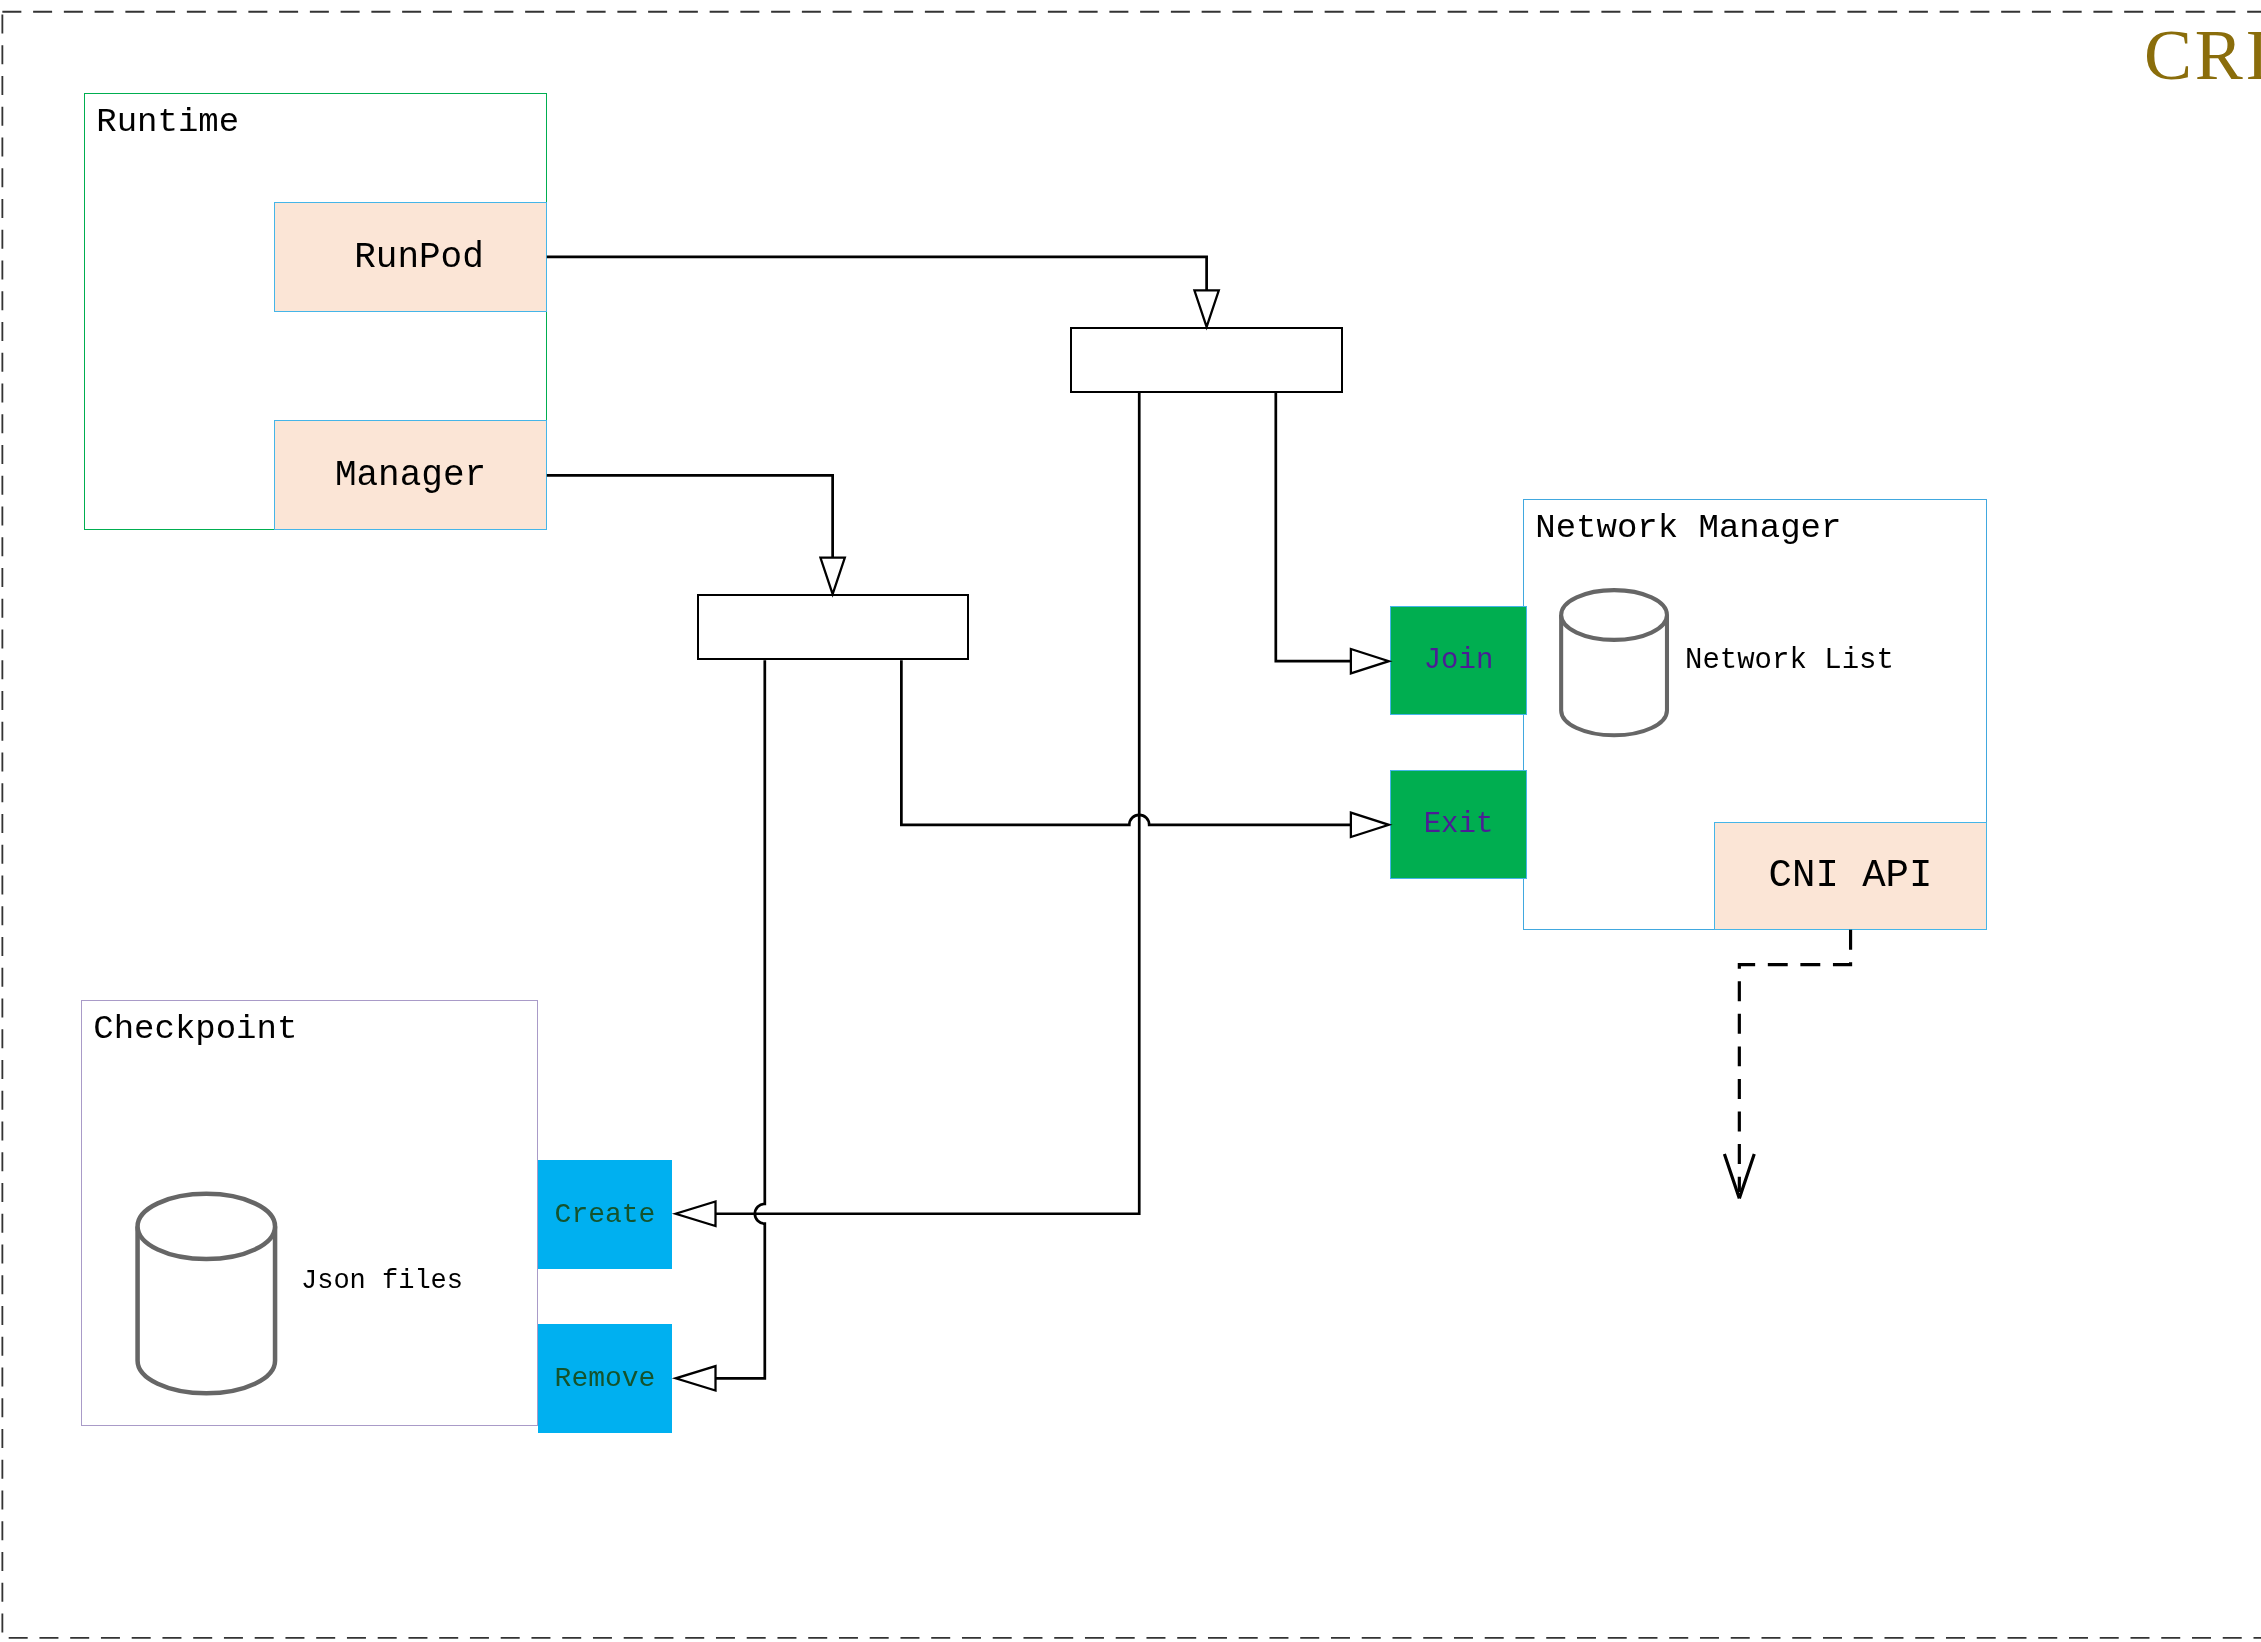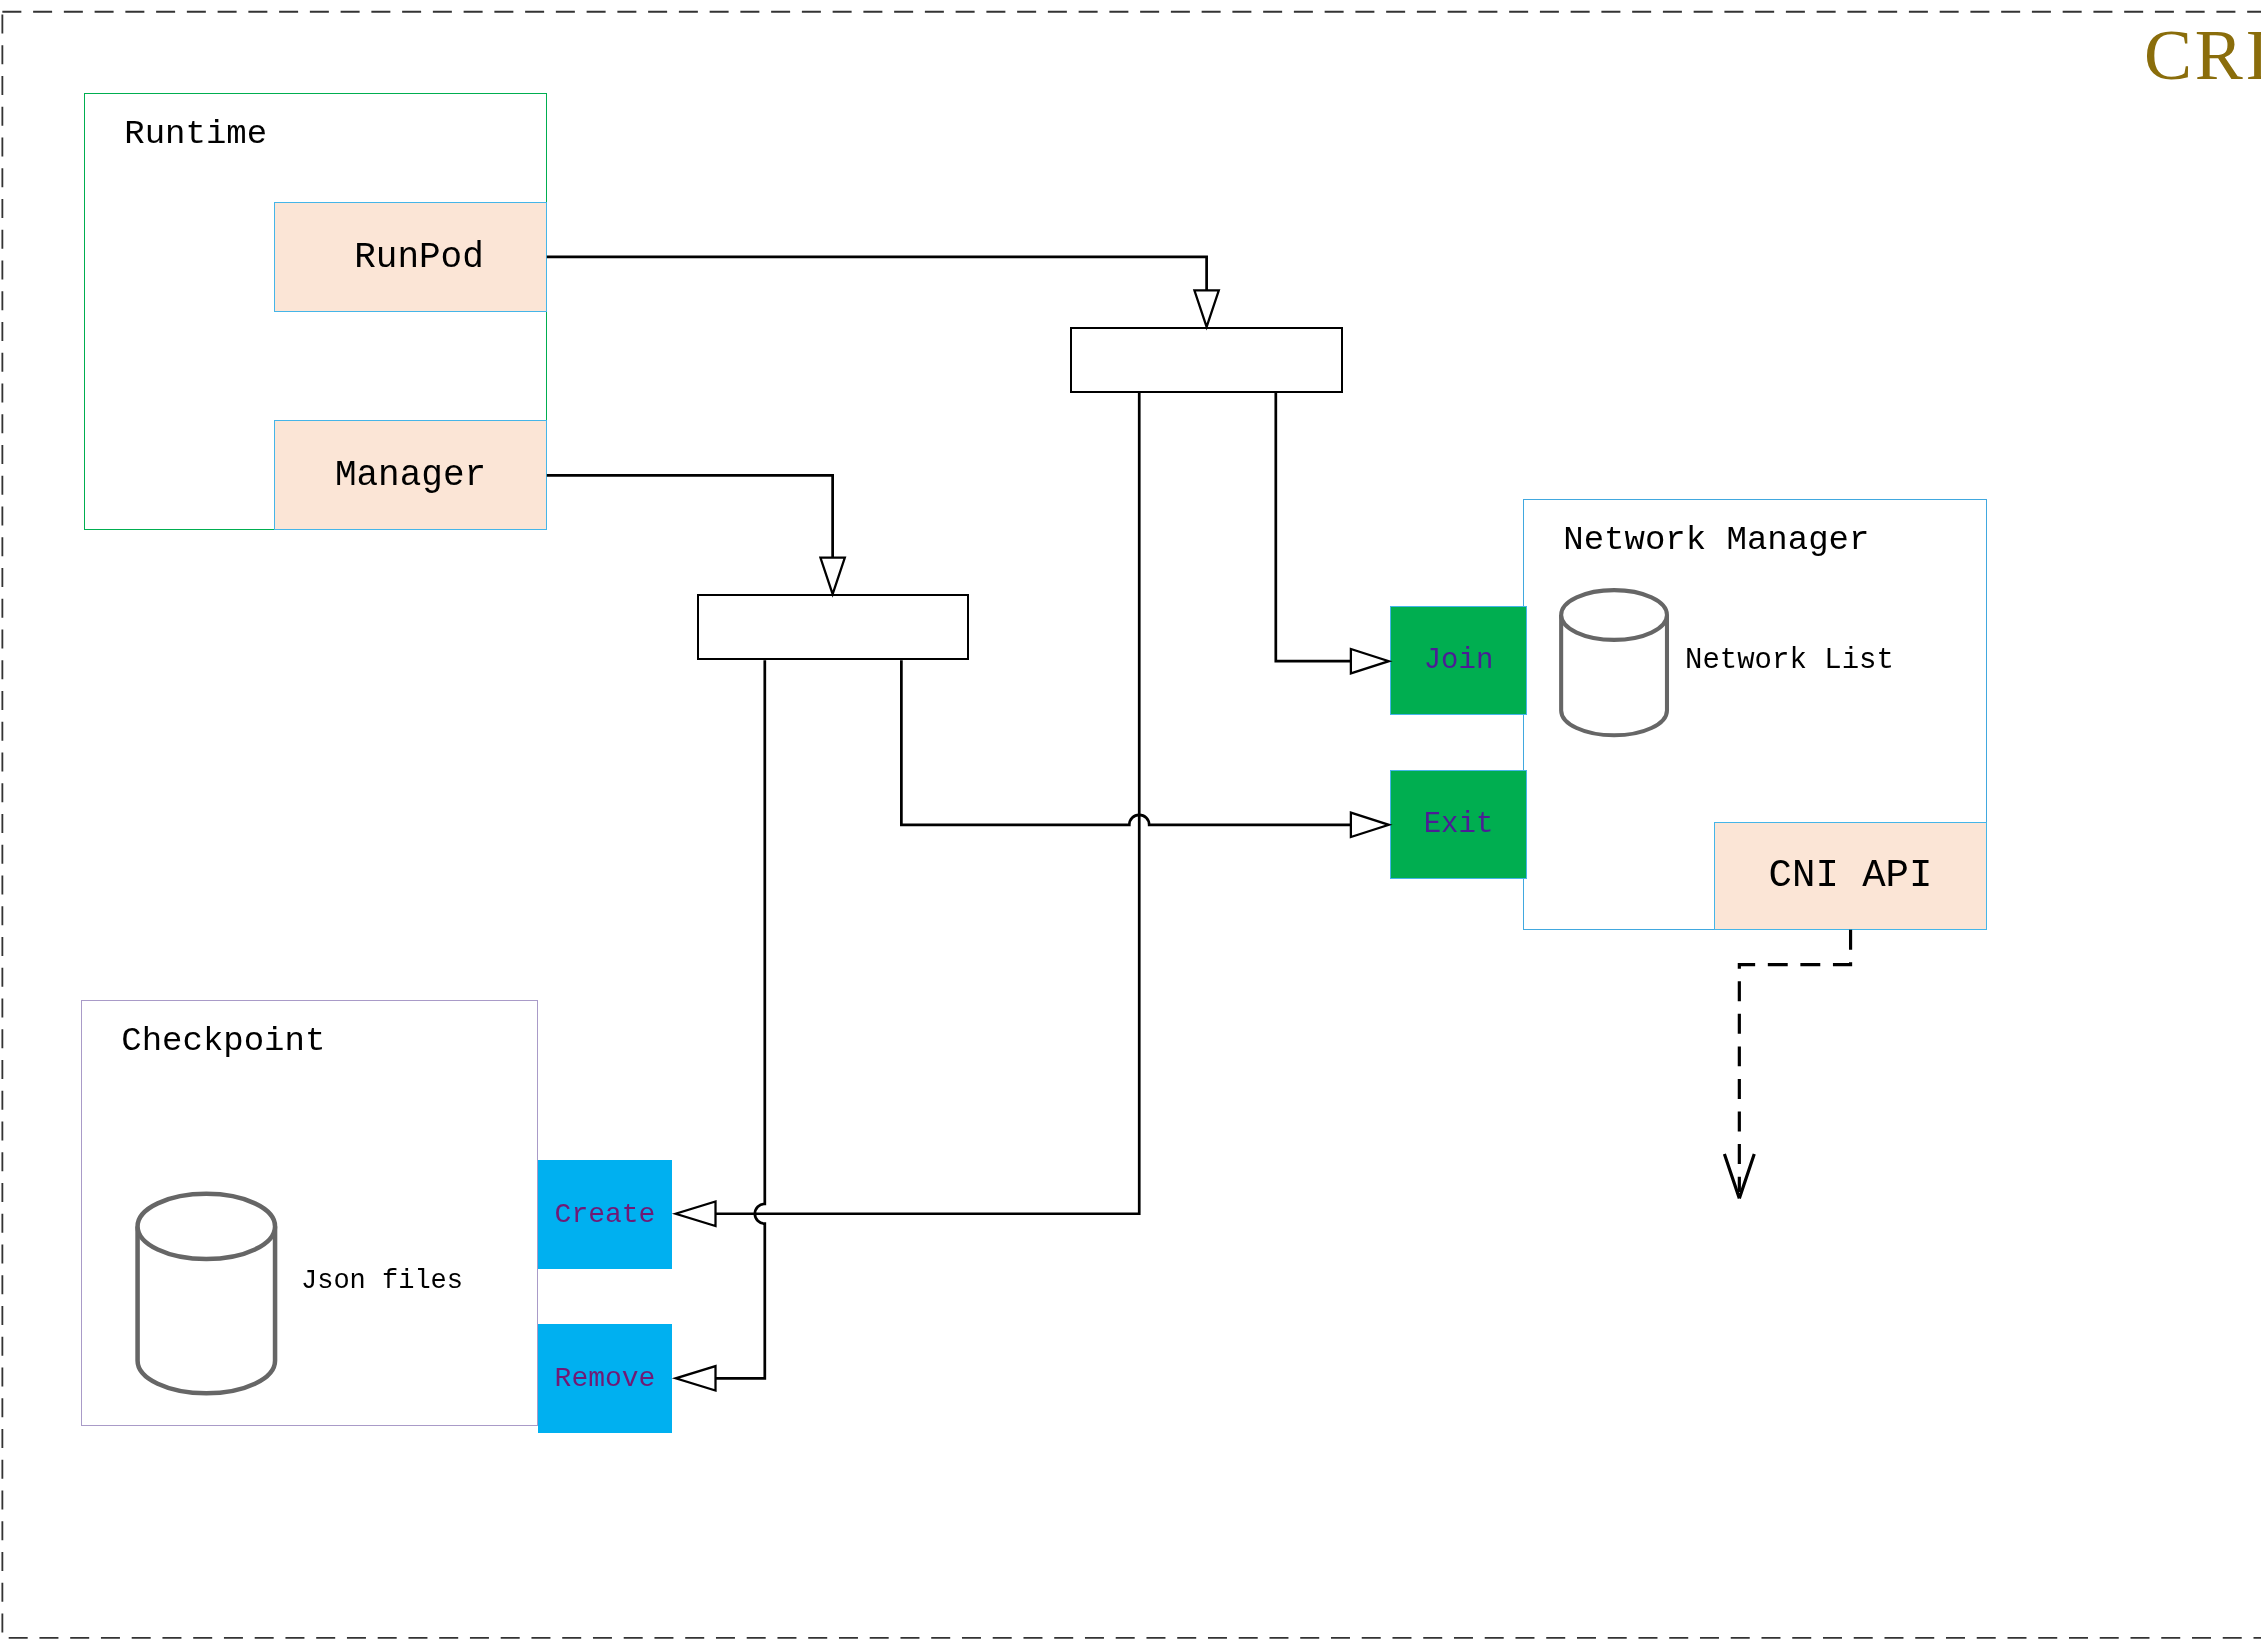--- a/index.html
+++ b/index.html
@@ -21,22 +21,22 @@
   }
   .nm-box{
     left:1523px;top:499px;width:464px;height:431px;
     border:1.4px solid #41A8DF;background:#ffffff;
   }
   .checkpoint-box{
     left:81px;top:1000px;width:457px;height:426px;
     border:1.4px solid #A99BC8;background:#ffffff;
   }
   .container-title{
-    position:absolute;left:11.3px;top:22px;
-    font-size:34px;line-height:1.1;white-space:nowrap;margin-left:28px;
+    position:absolute;left:11.3px;top:10px;
+    font-size:34px;line-height:1.1;white-space:nowrap;
   }
 
   
   .peach{
     background:#FBE5D6;border:1.4px solid #45B5E8;
     font-size:36px;
   }
   .runpod{left:274px;top:202px;width:273px;height:110px;padding-left:17px;}
   .stoppod{left:274px;top:420px;width:273px;height:110px;}
   .cni-api{left:1714px;top:822px;width:273px;height:108px;font-size:39px;}
@@ -45,21 +45,21 @@
   .green-btn{
     background:#00AE50;border:1.4px solid #45B5E8;
     font-size:29px;color:#4c1d95;align-items:center;
   }
   .join-btn{left:1390px;top:606px;width:137px;height:109px;}
   .exit-btn{left:1390px;top:770px;width:137px;height:109px;}
 
   
   .blue-btn{
     background:#00B0F0;border:none;
-    font-size:28px;color:#701a75;
+    font-size:28px;color:#14532d;
   }
   .create-btn{left:538px;top:1160px;width:134px;height:109px;}
   .remove-btn{left:538px;top:1324px;width:134px;height:109px;}
 
   
   .junction{
     background:#ffffff;border:2.3px solid #000;
   }
   .junction-a{left:1070px;top:327px;width:273px;height:66px;}
   .junction-b{left:697px;top:594px;width:272px;height:66px;}

